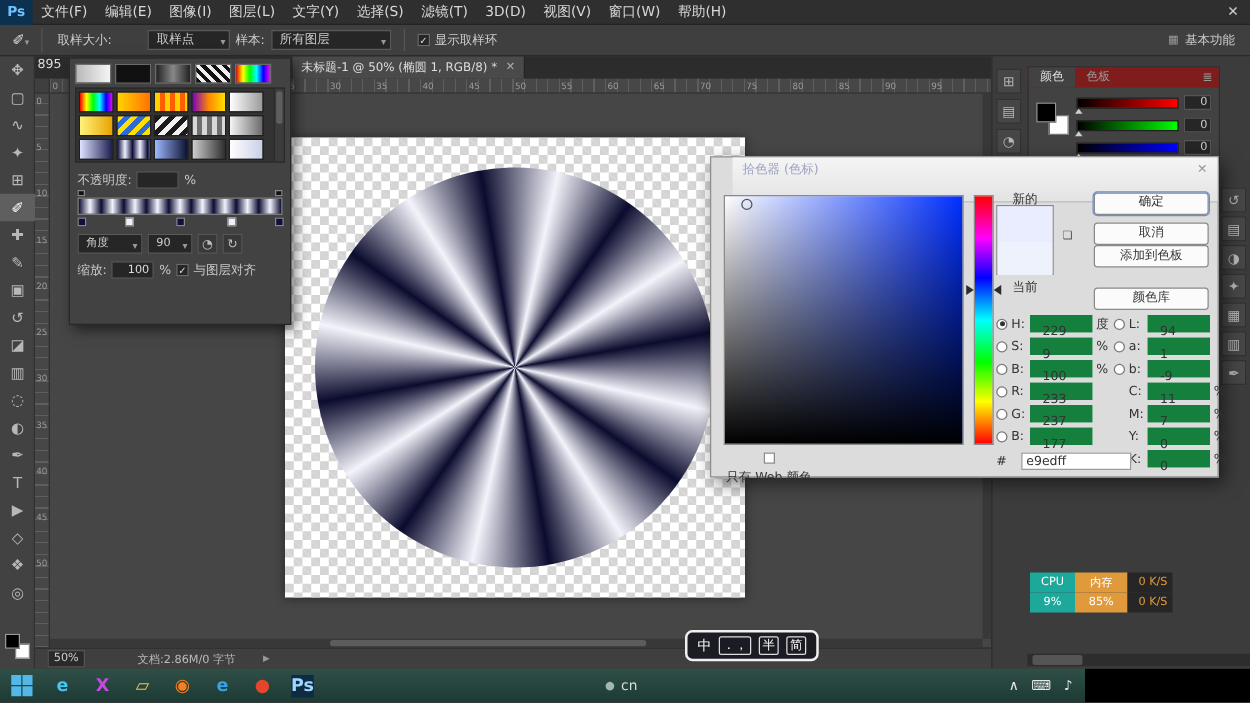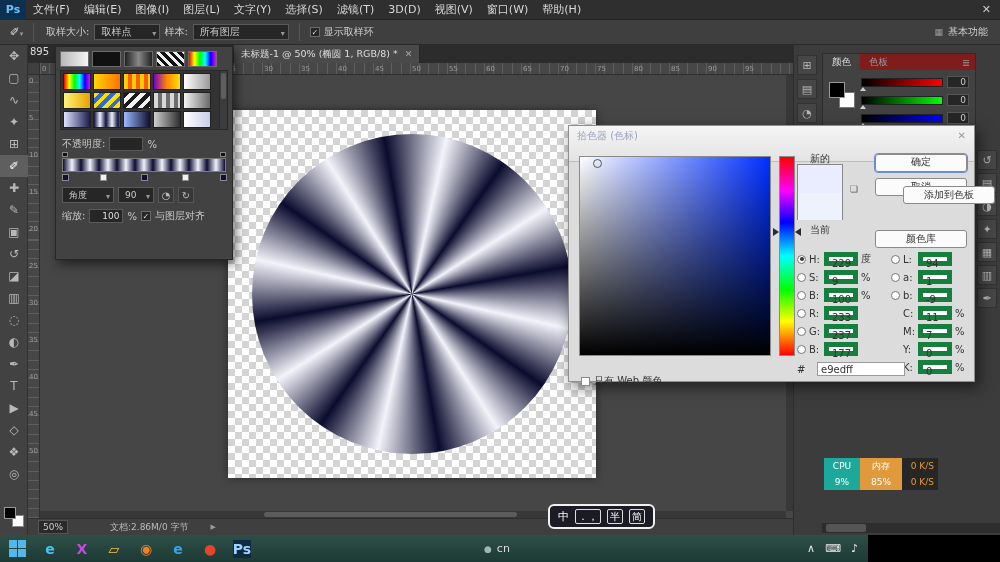--- a/index.html
+++ b/index.html
@@ -13,21 +13,21 @@
   .menu-item { padding:0 7px; color:#d8d8d8; font-size:11px; line-height:20px; cursor:default; }
   .win-close { margin-left:auto; padding:0 9px; color:#cccccc; font-size:11px; }
 
   
   .optionsbar { position:absolute; left:0; top:20px; width:100%; height:25px; background:#3f3f3f; border-bottom:1px solid #2a2a2a; display:flex; align-items:center; color:#cccccc; font-size:10px; z-index:19; }
   .opt-tool { width:34px; text-align:center; color:#ddd; font-size:12px; border-right:1px solid #555; height:19px; line-height:19px; margin-right:8px; }
   .opt-tool .mini-arr { font-size:7px; color:#999; }
   .opt-label { margin:0 5px 0 4px; }
   .dd { position:relative; display:inline-block; background:#262626; border:1px solid #5a5a5a; color:#ccc; height:16px; line-height:14px; padding:0 16px 0 6px; }
   .dd .arr { position:absolute; right:3px; top:2px; font-size:8px; color:#999; }
-  .dd-sample { min-width:66px; }
+  .dd-sample { min-width:66px;margin-left:24px; }
   .dd-layers { min-width:96px; }
   .opt-sep { width:1px; height:18px; background:#565656; margin:0 10px; }
   .chk { display:inline-flex; align-items:center; gap:4px; }
   .chkbox { width:10px; height:10px; background:#262626; border:1px solid #6a6a6a; color:#ddd; font-size:8px; line-height:9px; text-align:center; }
   .workspace-btn { margin-left:auto; margin-right:12px; display:flex; align-items:center; gap:5px; color:#ccc; }
   .ws-icon { color:#999; font-size:9px; }
 
   
   .toolbar { position:absolute; left:0; top:45px; width:28px; bottom:27px; background:#424242; border-right:1px solid #313131; z-index:15; }
   .tool { width:28px; height:22px; display:flex; align-items:center; justify-content:center; color:#b8b8b8; font-size:12px; }
@@ -113,21 +113,21 @@
   .perf { position:absolute; left:30px; top:413px; display:grid; grid-template-columns:36px 42px 36px; grid-auto-rows:16px; font-size:9px; }
   .pc { display:flex; align-items:center; justify-content:center; color:#ffffff; }
   .pc.cpu { background:#1ca99c; }
   .pc.mem { background:#e09a3c; }
   .pc.net { background:#262626; color:#e09a3c; justify-content:flex-end; padding-right:4px; }
   .dock-minibar { position:absolute; left:28px; right:0; bottom:2px; height:10px; background:#2d2d2d; }
   .dock-thumb { position:absolute; left:4px; top:1px; bottom:1px; width:40px; background:#555; border-radius:2px; }
 
   
   .dialog { position:absolute; left:568px; top:125px; width:407px; height:257px; background:#dcdcdc; border:1px solid #8f8f8f; box-shadow:4px 5px 14px rgba(0,0,0,0.55); z-index:40; color:#333; }
-  .dlg-title { height:36px; background:linear-gradient(#f5f5f5,#e3e3e3); border-bottom:1px solid #bdbdbd; color:#9aa2c0; font-size:10px; line-height:20px; padding-left:8px; display:flex; }
+  .dlg-title { height:36px; background:linear-gradient(#f5f5f5,#e3e3e3); border-bottom:1px solid #bdbdbd; color:#9aa2c0; font-size:10px; line-height:20px; padding-left:8px; display:flex;margin-left:17px; }
   .dlg-close { margin-left:auto; padding-right:8px; color:#999; }
   .cfield { position:absolute; left:10px; top:30px; width:192px; height:200px; border:1px solid #8a8a8a;
     background:linear-gradient(to top,#000000,rgba(0,0,0,0)),linear-gradient(to right,#ffffff,#002fff); }
   .cfield-marker { position:absolute; left:13px; top:2px; width:9px; height:9px; border:1px solid #555; border-radius:50%; }
   .hue { position:absolute; left:210px; top:30px; width:16px; height:200px; border:1px solid #8a8a8a;
     background:linear-gradient(to bottom,#ff0000 0%,#ff00ff 17%,#0000ff 33%,#00ffff 50%,#00ff00 67%,#ffff00 83%,#ff0000 100%); }
   .hue-mark { position:absolute; top:calc(38% - 4px); width:0; height:0; border-top:4px solid transparent; border-bottom:4px solid transparent; }
   .hue-mark.l { left:-7px; border-left:6px solid #2b2b2b; }
   .hue-mark.r { right:-7px; border-right:6px solid #2b2b2b; }
   .plbl { position:absolute; font-size:10px; color:#333; }
@@ -138,25 +138,25 @@
   .sw-cur { height:27px; }
   .cube { position:absolute; left:281px; top:58px; font-size:9px; color:#555; }
   .dlg-btn { position:absolute; left:306px; width:92px; height:18px; background:#fbfbfb; border:1px solid #8a8a8a; border-radius:3px; font-size:10px; line-height:16px; text-align:center; color:#333; }
   .dlg-btn.primary { outline:1px solid #6b8cd6; }
   .prows-left { position:absolute; left:228px; top:124px; }
   .prows-right { position:absolute; left:322px; top:124px; }
   .prow { height:18px; display:flex; align-items:center; }
   .radio { width:9px; height:9px; border:1px solid #777; border-radius:50%; background:#fff; display:inline-flex; align-items:center; justify-content:center; margin-right:3px; flex:0 0 9px; }
   .radio-dot { width:4px; height:4px; border-radius:50%; background:#333; }
   .plabel { width:15px; font-size:10px; }
-  .pinput { width:34px; height:14px; background:#fff; border:5px solid #15803d; font-size:10px; line-height:13px; padding:0 3px; display:inline-block; }
+  .pinput { width:50px; height:14px; background:#fff; border:7px solid #15803d; font-size:10px; line-height:13px; padding:0 3px; display:inline-block; }
   .punit { margin-left:3px; font-size:10px; }
   .hex-row { position:absolute; left:228px; top:236px; display:flex; align-items:center; }
   .hex-input { width:88px; height:14px; background:#fff; border:1px solid #9a9a9a; font-size:10px; line-height:13px; padding:0 3px; margin-left:5px; }
-  .web-chk { position:absolute; left:12px; top:248px; display:flex; align-items:center; gap:4px; font-size:10px; color:#333; }
+  .web-chk { position:absolute; left:12px; top:236px; display:flex; align-items:center; gap:4px; font-size:10px; color:#333;flex-direction:column; }
   .chkbox.light { width:9px; height:9px; background:#fff; border:1px solid #888; }
 
   
   .ime { position:absolute; left:548px; top:504px; height:25px; display:flex; align-items:center; gap:6px; padding:0 8px; background:rgba(25,25,35,0.92); border:2px solid #f0f0f0; border-radius:6px; color:#ffffff; font-size:11px; z-index:55; }
   .ime-item.boxed { border:1px solid #dddddd; border-radius:2px; padding:0 2px; font-size:10px; line-height:13px; }
 
   
   .taskbar { position:absolute; left:0; bottom:0; width:100%; height:27px; background:linear-gradient(180deg,#2e4f47,#1d3a35); display:flex; align-items:center; z-index:60; }
   .start { width:34px; height:27px; display:flex; align-items:center; justify-content:center; }
   .w-grid { display:grid; grid-template-columns:8px 8px; grid-template-rows:8px 8px; gap:1px; }
@@ -528,21 +528,21 @@
     </div>
     <span class="plbl lbl-new">新的</span>
     <div class="swatch-new">
       <div class="sw-new" id="sw-new" style="background: rgb(233, 237, 255);"></div>
       <div class="sw-cur" id="sw-cur" style="background: rgb(238, 242, 253);"></div>
     </div>
     <span class="plbl lbl-cur">当前</span>
     <span class="cube">❏</span>
     <div class="dlg-btn primary" style="top:28px;font-family:Liberation Mono, monospace;">确定</div>
     <div class="dlg-btn" style="top:52px;">取消</div>
-    <div class="dlg-btn" style="top:60px;margin-left:28px;">添加到色板</div>
+    <div class="dlg-btn" style="top:70px;">添加到色板</div>
     <div class="dlg-btn" style="top:104px;">颜色库</div>
     <div class="prows-left">
 
         <div class="prow">
           <span class="radio" style="visibility: visible;">
             <span class="radio-dot" style="opacity: 1;"></span>
           </span>
           <span class="plabel">H:</span>
           <span class="pinput">229</span>
           <span class="punit">度</span>

